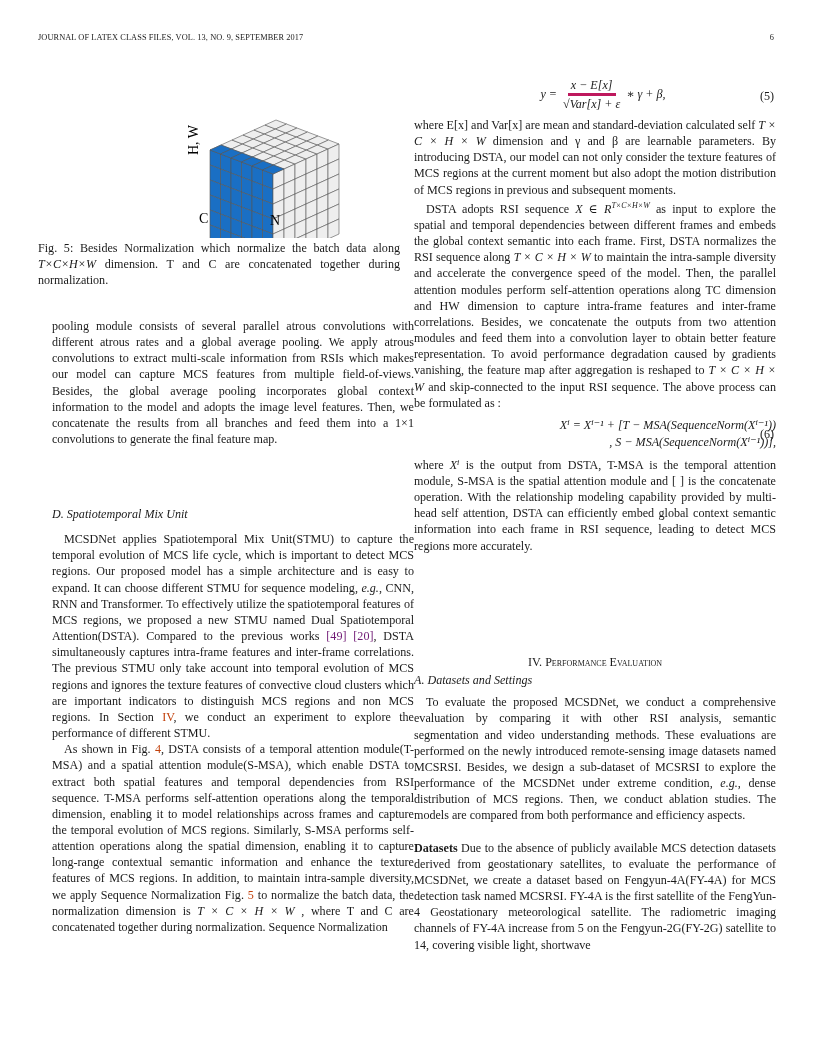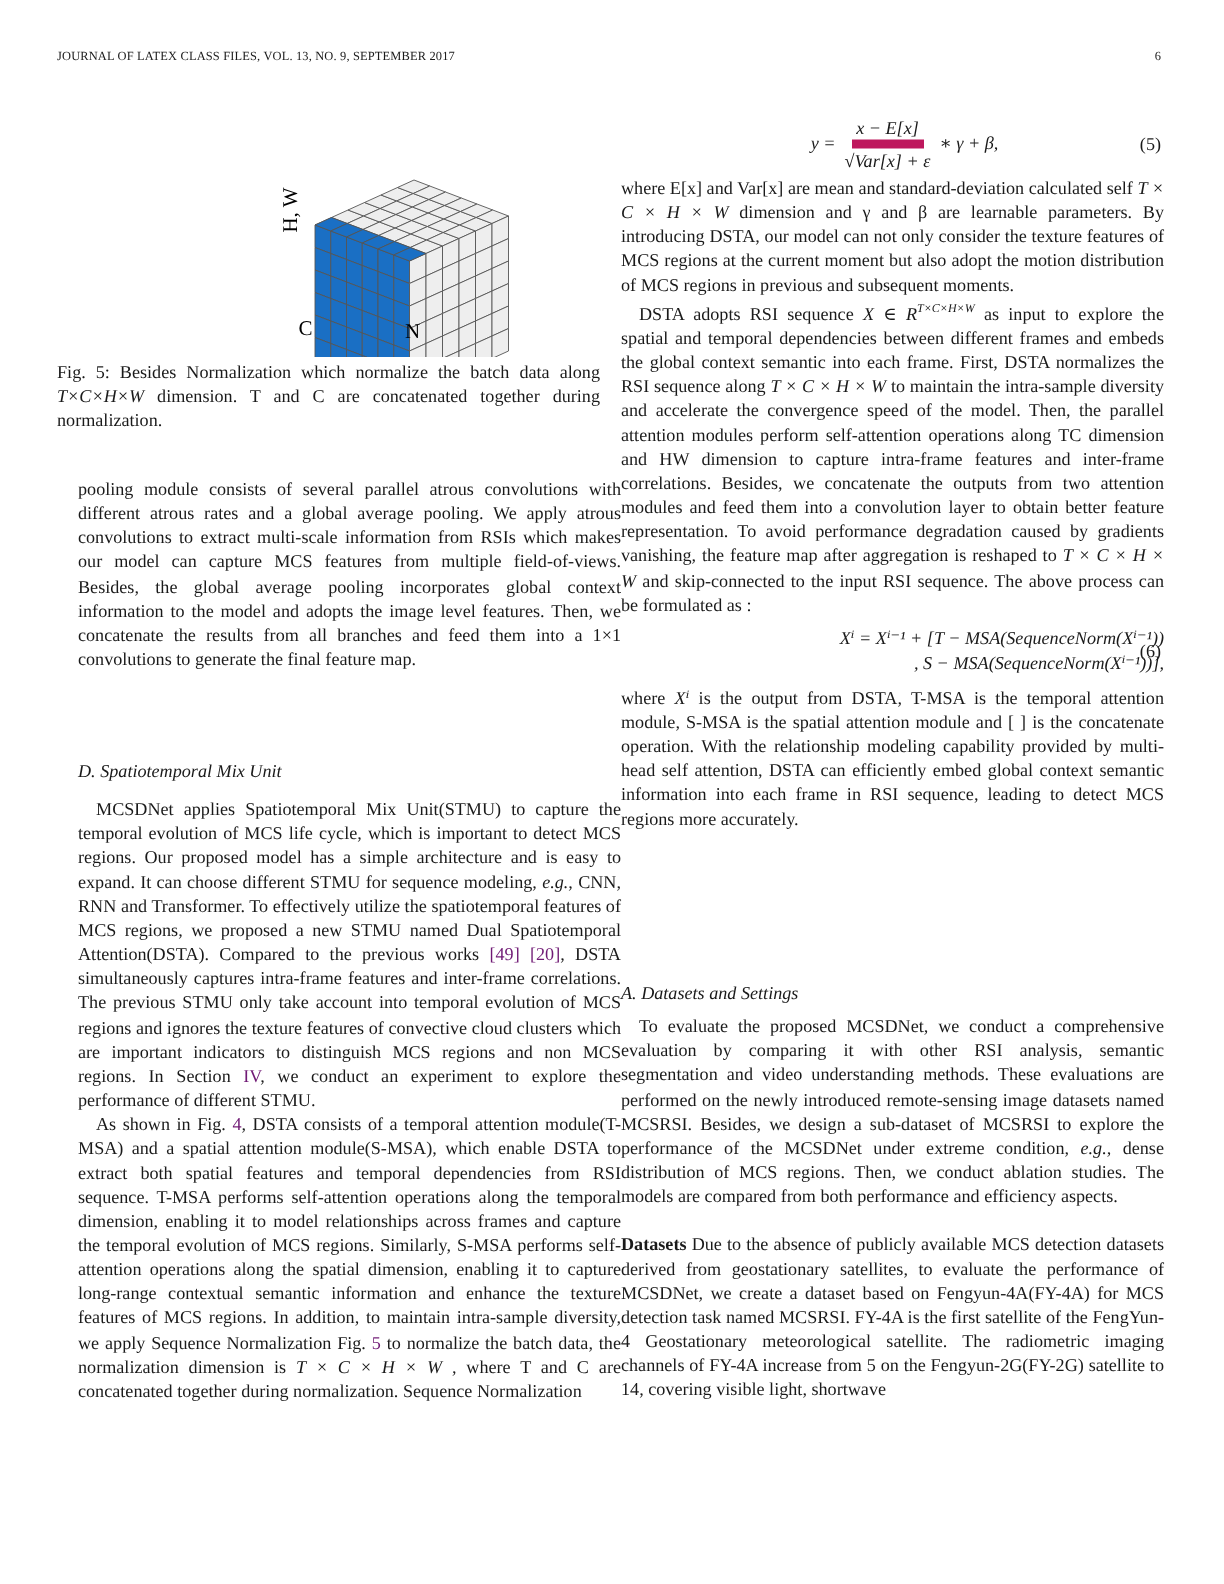--- a/index.html
+++ b/index.html
@@ -16,25 +16,25 @@
   p { margin: 0; }
   .indent { text-indent: 12px; }
   .figure { position: absolute; left: 38px; top: 78px; width: 362px; height: 160px; }
   .caption { position: absolute; left: 38px; top: 240px; width: 362px; font-size: 12.1px;
              line-height: 16px; text-align: justify; }
   .section-italic { font-style: italic; font-family: Liberation Serif, serif; }
   .math { font-style: italic; }
   .eq { position: relative; width: 362px; text-align: center; }
   .eq-num { position: absolute; right: 2px; top: 50%; transform: translateY(-50%); font-style: normal; }
   .green { color: #701a75; }
-  .red { color: #701a75; }
+  .red { color: #c2410c; }
   .sc { font-variant: small-caps; }
   .bold { font-weight: bold; }
   .frac { display: inline-flex; flex-direction: column; align-items: center; vertical-align: middle; }
-  .frac .num { border-bottom: 6px solid #be185d; padding: 0 3px; line-height: 15px; }
+  .frac .num { border-bottom: 3px solid #be185d; padding: 0 3px; line-height: 15px; }
   .frac .den { line-height: 16px; padding: 0 3px; }
 </style>
 </head>
 <body>
 
 <div class="header">
   <span class="left">JOURNAL OF LATEX CLASS FILES, VOL. 13, NO. 9, SEPTEMBER 2017</span>
   <span class="right">6</span>
 </div>
 
@@ -189,16 +189,17 @@
   <p class="indent"><span>DSTA adopts RSI sequence </span><span class="math">X ∈ R</span><sup class="math" style="font-size:8px;">T×C×H×W</sup><span> as input to explore the spatial and temporal dependencies between different frames and embeds the global context semantic into each frame. First, DSTA normalizes the RSI sequence along </span><span class="math">T × C × H × W</span><span> to maintain the intra-sample diversity and accelerate the convergence speed of the model. Then, the parallel attention modules perform self-attention operations along TC dimension and HW dimension to capture intra-frame features and inter-frame correlations. Besides, we concatenate the outputs from two attention modules and feed them into a convolution layer to obtain better feature representation. To avoid performance degradation caused by gradients vanishing, the feature map after aggregation is reshaped to </span><span class="math">T × C × H × W</span><span> and skip-connected to the input RSI sequence. The above process can be formulated as :</span></p>
   <div class="eq" style="margin:6px 0 6px 0; height:34px; text-align:right;">
     <div class="math" style="padding-left:8px; line-height:17px;">Xⁱ = Xⁱ⁻¹ + [T − MSA(SequenceNorm(Xⁱ⁻¹))</div>
     <div class="math" style="padding-left:68px; line-height:17px;">, S − MSA(SequenceNorm(Xⁱ⁻¹))],</div>
     <span class="eq-num">(6)</span>
   </div>
   <p><span>where </span><span class="math">Xⁱ</span><span> is the output from DSTA, T-MSA is the temporal attention module, S-MSA is the spatial attention module and [ ] is the concatenate operation. With the relationship modeling capability provided by multi-head self attention, DSTA can efficiently embed global context semantic information into each frame in RSI sequence, leading to detect MCS regions more accurately.</span></p>
 </div>
 
 <div class="col col-right" style="top:654px;">
+  <p style="text-align:center; margin-bottom:2px;"><span>IV. </span><span class="sc">Performance Evaluation</span></p>
   <p class="section-italic" style="margin-bottom:6px;">A. Datasets and Settings</p>
   <p class="indent"><span>To evaluate the proposed MCSDNet, we conduct a comprehensive evaluation by comparing it with other RSI analysis, semantic segmentation and video understanding methods. These evaluations are performed on the newly introduced remote-sensing image datasets named MCSRSI. Besides, we design a sub-dataset of MCSRSI to explore the performance of the MCSDNet under extreme condition, </span><span class="section-italic">e.g.</span><span>, dense distribution of MCS regions. Then, we conduct ablation studies. The models are compared from both performance and efficiency aspects.</span></p>
   <p style="margin-top:16px;"><span class="bold">Datasets</span><span> Due to the absence of publicly available MCS detection datasets derived from geostationary satellites, to evaluate the performance of MCSDNet, we create a dataset based on Fengyun-4A(FY-4A) for MCS detection task named MCSRSI. FY-4A is the first satellite of the FengYun-4 Geostationary meteorological satellite. The radiometric imaging channels of FY-4A increase from 5 on the Fengyun-2G(FY-2G) satellite to 14, covering visible light, shortwave</span></p>
 </div>
 
 </body></html>

